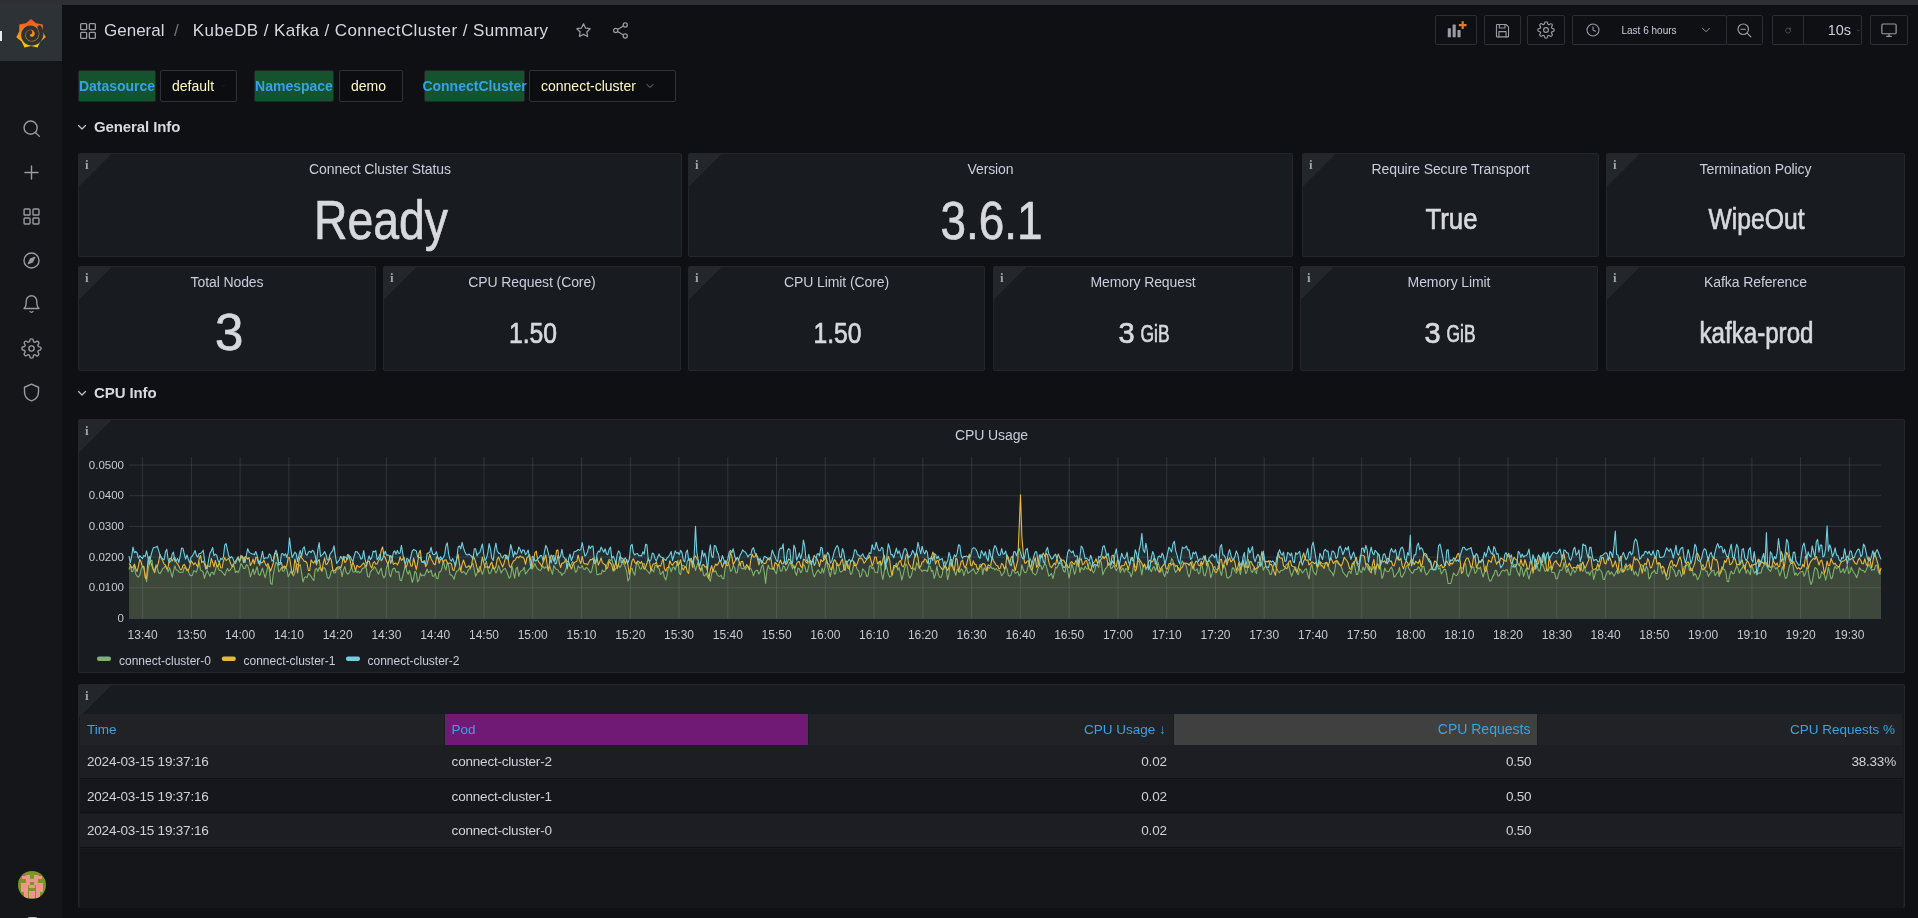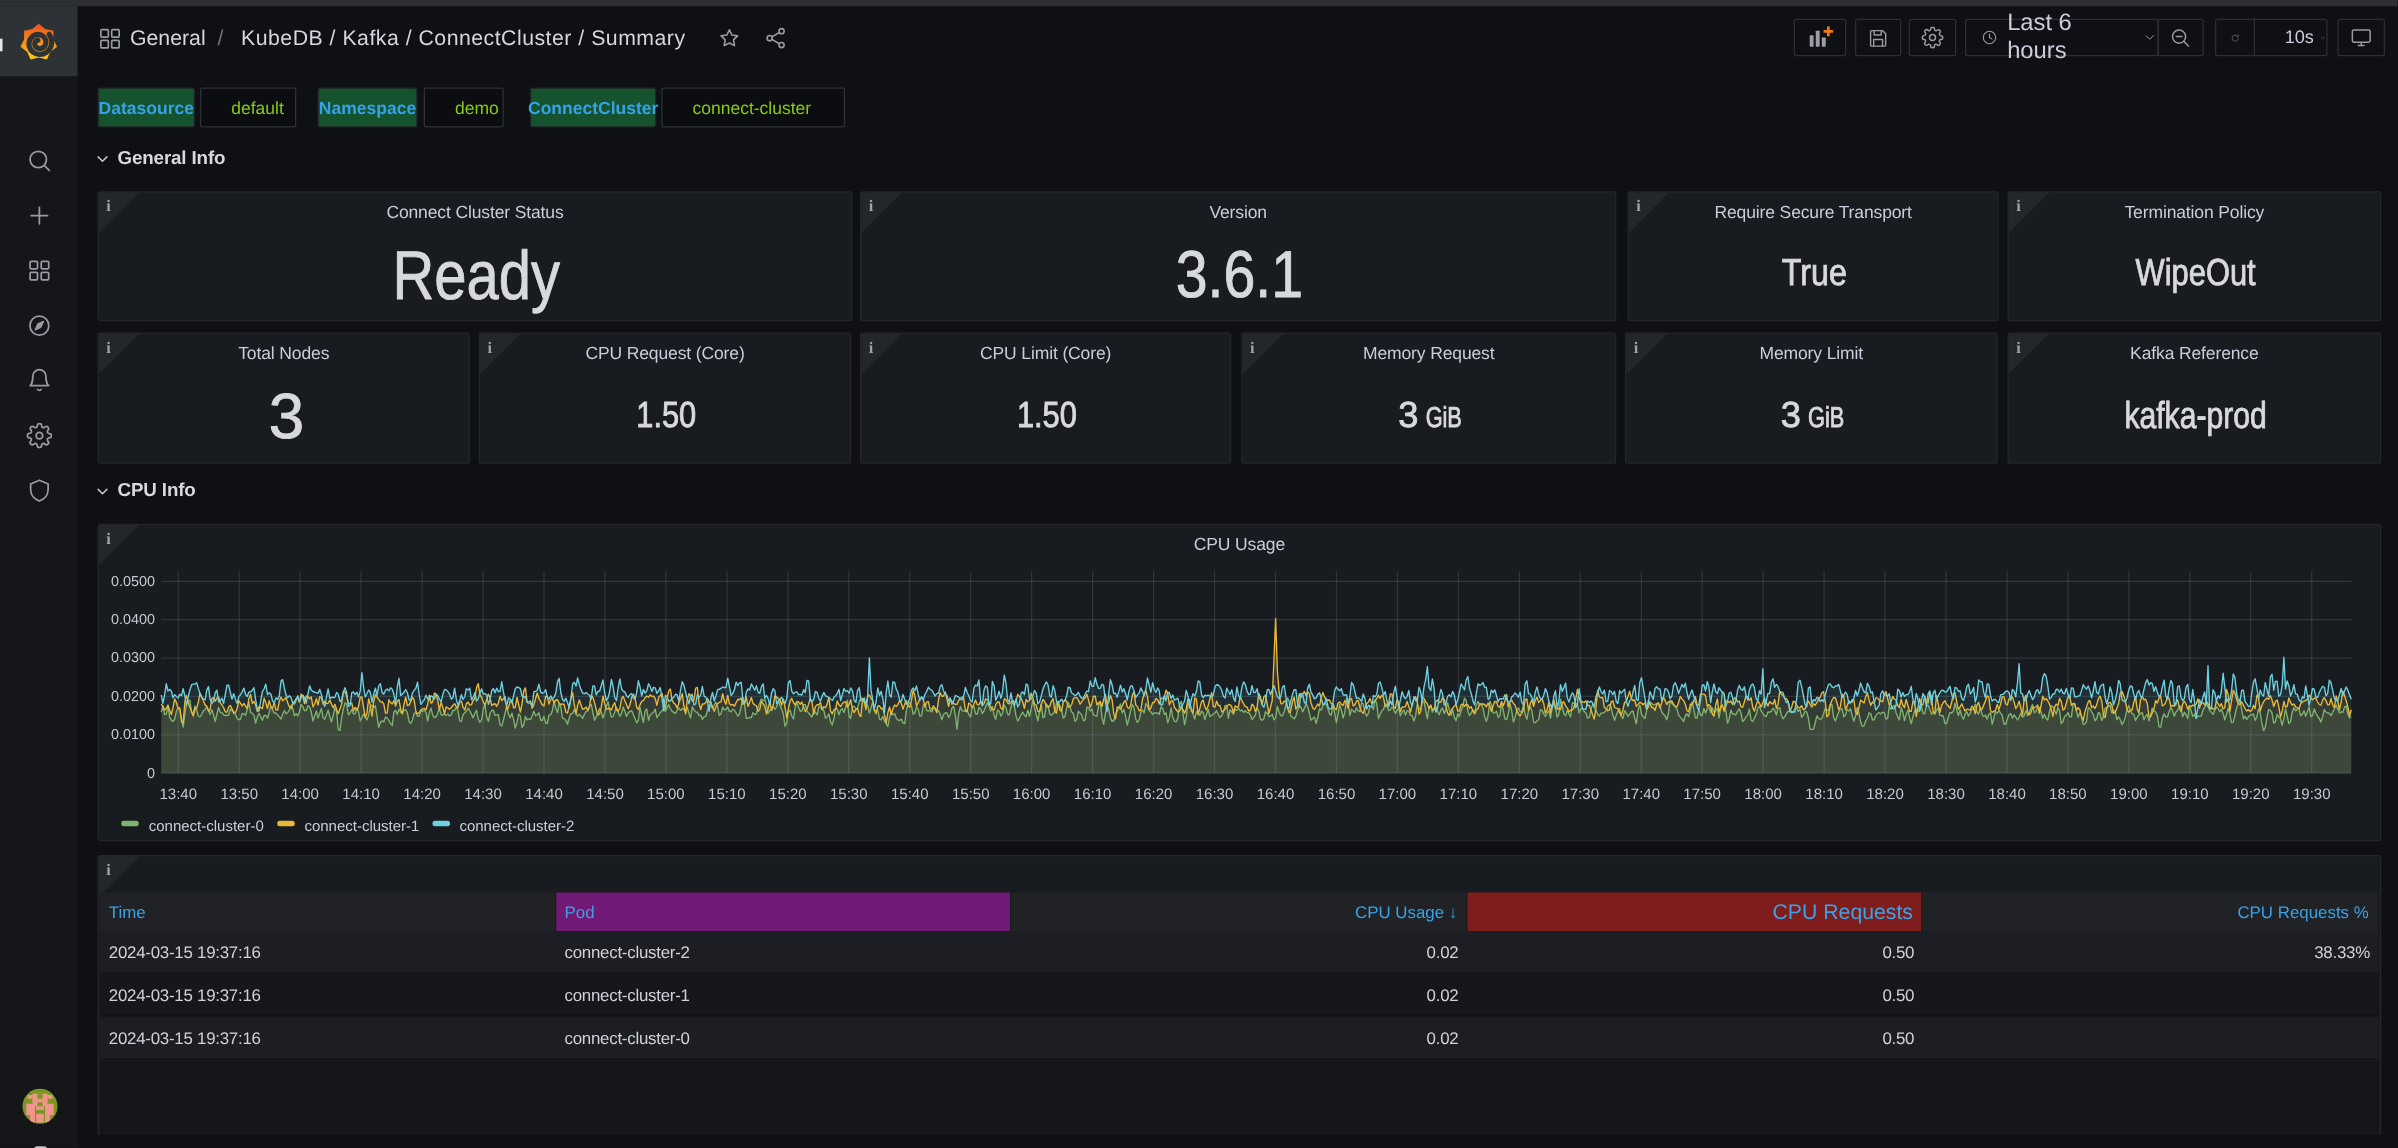--- a/index.html
+++ b/index.html
@@ -8,21 +8,21 @@
 .sliver{position:absolute;left:0;top:31px;width:2px;height:10px;background:#e8e8e8}
 .main{position:absolute;left:62px;top:5px;width:1856px;height:913px}
 .panel{position:absolute;background:#181b1f;border:1px solid #25262b;border-radius:2px}
 .fold{position:absolute;left:0;top:0;width:32px;height:32px;background:linear-gradient(to bottom right,#23262b 50%,rgba(0,0,0,0) 50.5%)}
 .finfo{position:absolute;left:6px;top:3px;font-family:"Liberation Serif",serif;font-weight:bold;font-size:13px;color:#9fa3aa}
 .ptitle{position:absolute;left:0;right:0;top:7px;text-align:center;font-weight:400;color:#ccccdc;font-size:14px;letter-spacing:-0.1px}
 .sechdr{position:absolute;font-size:15px;font-weight:700;letter-spacing:-0.1px;color:#d8d9e0;display:flex;align-items:center}
 .sechdr svg{margin-right:6px}
 .chip{position:absolute;height:32px;border-radius:2px;display:flex;align-items:center;white-space:nowrap}
 .chip.lab{background:#14532d;border:1px solid #22242a;color:#35a2e8;font-weight:700;font-size:14px;justify-content:center}
-.chip.val{background:#0c0d10;border:1px solid #2e3136;color:#84cc16;font-size:14px;padding:0 24px;justify-content:flex-start}
+.chip.val{background:#0c0d10;border:1px solid #2e3136;color:#fef9c3;font-size:14px;padding:0 11px;justify-content:flex-start}
 .tbtn{position:absolute;height:30px;border:1px solid #2c2e34;border-radius:2px;top:10px;display:flex;align-items:center;justify-content:center}
 .bc{position:absolute;font-size:17px;color:#d5d6e0;white-space:nowrap}
 </style></head><body>
 <div class="topstrip"></div>
 <div class="sidebar">
  <div class="logobox">
   <svg width="32" height="32" viewBox="0 0 24 24" style="position:absolute;left:15px;top:13px">
    <defs>
           <linearGradient id="glg" x1="0" y1="0" x2="0" y2="1">
             <stop offset="0" stop-color="#ef4f21"></stop>
@@ -128,21 +128,21 @@
  <svg width="18" height="18" viewBox="0 0 24 24" stroke="#989aa4" stroke-width="1.6" fill="none" stroke-linecap="round" stroke-linejoin="round">
         <circle cx="12" cy="12" r="3.2"></circle>
         <path d="M19.4 15a1.7 1.7 0 0 0 .34 1.87l.06.06a2 2 0 1 1-2.83 2.83l-.06-.06a1.7 1.7 0 0 0-1.87-.34 1.7 1.7 0 0 0-1 1.55V21a2 2 0 1 1-4 0v-.09a1.7 1.7 0 0 0-1.1-1.55 1.7 1.7 0 0 0-1.87.34l-.06.06a2 2 0 1 1-2.83-2.83l.06-.06a1.7 1.7 0 0 0 .34-1.87 1.7 1.7 0 0 0-1.55-1H3a2 2 0 1 1 0-4h.09a1.7 1.7 0 0 0 1.55-1.1 1.7 1.7 0 0 0-.34-1.87l-.06-.06a2 2 0 1 1 2.83-2.83l.06.06a1.7 1.7 0 0 0 1.87.34h.09a1.7 1.7 0 0 0 1-1.55V3a2 2 0 1 1 4 0v.09a1.7 1.7 0 0 0 1 1.55 1.7 1.7 0 0 0 1.87-.34l.06-.06a2 2 0 1 1 2.83 2.83l-.06.06a1.7 1.7 0 0 0-.34 1.87v.09a1.7 1.7 0 0 0 1.55 1H21a2 2 0 1 1 0 4h-.09a1.7 1.7 0 0 0-1.51 1z"></path>
       </svg>
 </div>
 <div class="tbtn" style="left:1509.5px;width:155px;justify-content:flex-start;padding-left:12px">
  <svg width="16" height="16" viewBox="0 0 24 24" stroke="#989aa4" stroke-width="1.6" fill="none" stroke-linecap="round" stroke-linejoin="round">
         <circle cx="12" cy="12" r="9"></circle>
         <path d="M12 7v5l3.5 2"></path>
       </svg>
- <span style="font-size:19px;color:#ccccdc;margin-left:8px">Last 6 hours</span>
+ <span style="font-size:10px;color:#ccccdc;margin-left:21px">Last 6 hours</span>
  <svg width="14" height="14" viewBox="0 0 24 24" style="margin-left:22px" stroke="#989aa4" stroke-width="1.6" fill="none" stroke-linecap="round" stroke-linejoin="round">
         <path d="M6 9l6 6 6-6"></path>
       </svg>
 </div>
 <div class="tbtn" style="left:1663.5px;width:37.5px">
  <svg width="18" height="18" viewBox="0 0 24 24" stroke="#989aa4" stroke-width="1.6" fill="none" stroke-linecap="round" stroke-linejoin="round">
         <circle cx="11" cy="11" r="7"></circle>
         <line x1="16.5" y1="16.5" x2="21" y2="21"></line>
         <line x1="8" y1="11" x2="14" y2="11"></line>
       </svg>
@@ -385,21 +385,21 @@
 </g>
 </svg>
     </div>
 <div class="panel" style="left:16px;top:679px;width:1827px;height:224px">
       <div class="fold"></div>
       <div class="finfo">i</div>
       <div style="position:absolute;left:1px;top:29px;width:1823px;height:194px">
         <div style="position:absolute;left:0px;top:0;width:363.6px;height:31px;background:#202226;color:#38a3e8;font-size:13.5px;line-height:31px;padding:0 7px;text-align:left">Time</div>
         <div style="position:absolute;left:364.6px;top:0;width:363.6px;height:31px;background:#701a75;color:#38a3e8;font-size:13.5px;line-height:31px;padding:0 7px;text-align:left">Pod</div>
         <div style="position:absolute;left:729.2px;top:0;width:363.6px;height:31px;background:#202226;color:#38a3e8;font-size:13.5px;line-height:31px;padding:0 7px;text-align:right">CPU Usage&nbsp;<b>↓</b></div>
-        <div style="position:absolute;left:1093.8px;top:0;width:363.6px;height:31px;background:#7f1d1d;color:#38a3e8;font-size:17px;line-height:31px;padding:0 7px;text-align:right">CPU Requests</div>
+        <div style="position:absolute;left:1093.8px;top:0;width:363.6px;height:31px;background:#404040;color:#38a3e8;font-size:14px;line-height:31px;padding:0 7px;text-align:right">CPU Requests</div>
         <div style="position:absolute;left:1458.4px;top:0;width:363.6px;height:31px;background:#202226;color:#38a3e8;font-size:13.5px;line-height:31px;padding:0 7px;text-align:right">CPU Requests %</div>
         <div style="position:absolute;left:0;top:31.0px;width:1823px;height:33.7px;background:#1c1e23;border-bottom:1px solid #101114;font-size:13.5px;letter-spacing:-0.2px;color:#d0d2da">
           <div style="position:absolute;left:0px;top:0;width:364.6px;height:33.7px;padding:0 7px;text-align:left;line-height:33.7px">2024-03-15 19:37:16</div>
           <div style="position:absolute;left:364.6px;top:0;width:364.6px;height:33.7px;padding:0 7px;text-align:left;line-height:33.7px">connect-cluster-2</div>
           <div style="position:absolute;left:729.2px;top:0;width:364.6px;height:33.7px;padding:0 7px;text-align:right;line-height:33.7px">0.02</div>
           <div style="position:absolute;left:1093.8px;top:0;width:364.6px;height:33.7px;padding:0 7px;text-align:right;line-height:33.7px">0.50</div>
           <div style="position:absolute;left:1458.4px;top:0;width:364.6px;height:33.7px;padding:0 7px;text-align:right;line-height:33.7px">38.33%</div>
         </div>
         <div style="position:absolute;left:0;top:65.7px;width:1823px;height:33.7px;background:#16171c;border-bottom:1px solid #101114;font-size:13.5px;letter-spacing:-0.2px;color:#d0d2da">
           <div style="position:absolute;left:0px;top:0;width:364.6px;height:33.7px;padding:0 7px;text-align:left;line-height:33.7px">2024-03-15 19:37:16</div>

